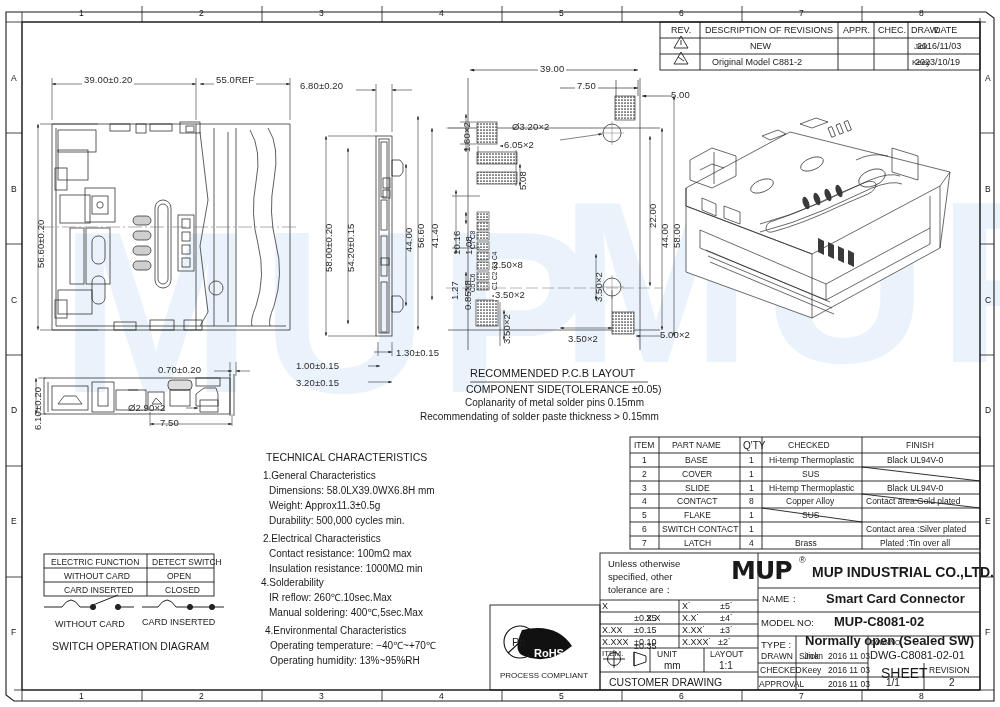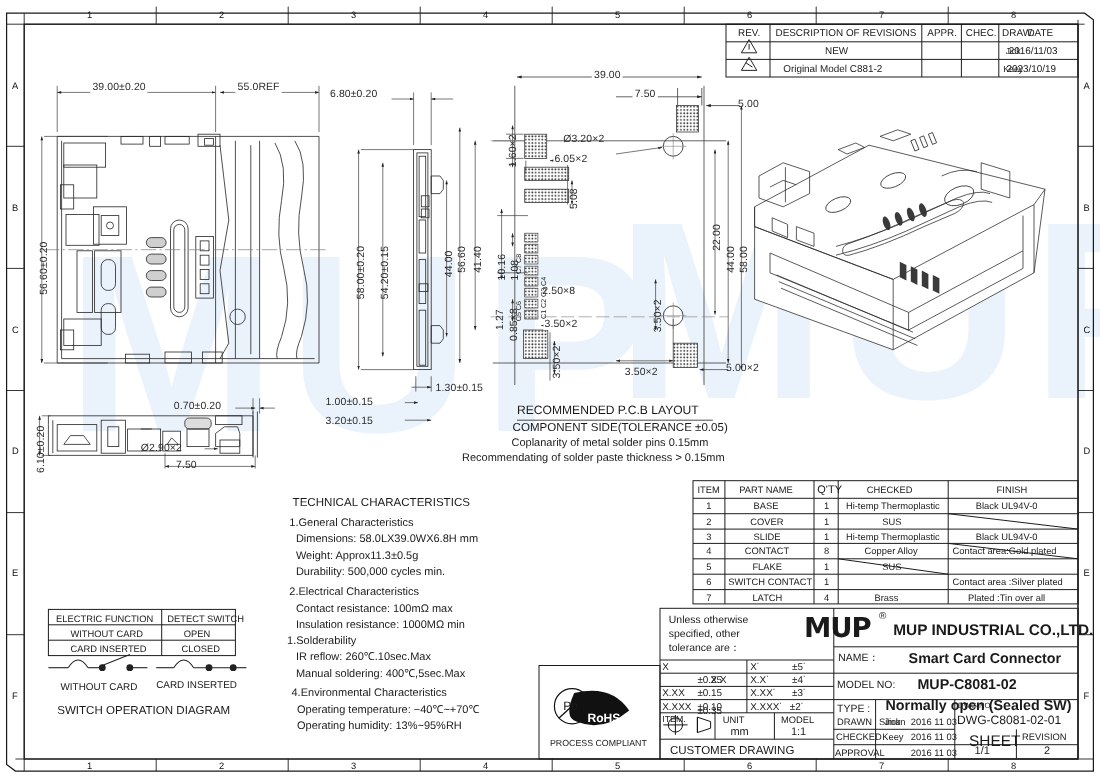--- a/index.html
+++ b/index.html
@@ -553,21 +553,21 @@
 
   <div class="txt note" style="left:263px;top:471px;">1.General  Characteristics</div>
   <div class="txt note" style="left:269px;top:486px;">Dimensions: 58.0LX39.0WX6.8H  mm</div>
   <div class="txt note" style="left:269px;top:501px;">Weight: Approx11.3±0.5g</div>
   <div class="txt note" style="left:269px;top:516px;">Durability: 500,000  cycles  min.</div>
 
   <div class="txt note" style="left:263px;top:534px;">2.Electrical  Characteristics</div>
   <div class="txt note" style="left:269px;top:549px;">Contact  resistance: 100mΩ max</div>
   <div class="txt note" style="left:269px;top:564px;">Insulation  resistance: 1000MΩ min</div>
 
-  <div class="txt note" style="left:261px;top:578px;">1.Solderability</div>
+  <div class="txt note" style="left:261px;top:578px;">4.Solderability</div>
   <div class="txt note" style="left:269px;top:593px;">IR  reflow: 260℃.10sec.Max</div>
   <div class="txt note" style="left:269px;top:608px;">Manual  soldering: 400℃,5sec.Max</div>
 
   <div class="txt note" style="left:265px;top:626px;">4.Environmental  Characteristics</div>
   <div class="txt note" style="left:270px;top:641px;">Operating  temperature: −40℃~+70℃</div>
   <div class="txt note" style="left:270px;top:656px;">Operating  humidity: 13%~95%RH</div>
 
   <div class="txt" style="left:51px;top:558px;font-size:8.5px;">ELECTRIC FUNCTION</div>
   <div class="txt" style="left:152px;top:558px;font-size:8.5px;">DETECT SWITCH</div>
   <div class="txt" style="left:64px;top:572px;font-size:8.5px;">WITHOUT CARD</div>
@@ -643,21 +643,21 @@
   <div class="txt" style="left:720px;top:626px;font-size:9px;">±3˙</div>
 
   <div class="txt" style="left:602px;top:638px;font-size:9px;">X.XXX</div>
   <div class="txt" style="left:634px;top:638px;font-size:9px;">±0.10</div>
   <div class="txt" style="left:682px;top:638px;font-size:9px;">X.XXX˙</div>
   <div class="txt" style="left:718px;top:638px;font-size:9px;">±2˙</div>
 
   <div class="txt" style="left:602px;top:650px;font-size:8px;">ITEM.</div>
   <div class="txt" style="left:657px;top:650px;font-size:8.5px;">UNIT</div>
   <div class="txt" style="left:664px;top:661px;font-size:10px;">mm</div>
-  <div class="txt" style="left:710px;top:650px;font-size:8.5px;">MODEL</div>
+  <div class="txt" style="left:710px;top:650px;font-size:8.5px;">LAYOUT</div>
   <div class="txt" style="left:719px;top:661px;font-size:10px;">1:1</div>
   <div class="txt" style="left:609px;top:677px;font-size:10.5px;">CUSTOMER   DRAWING</div>
 
   <div class="txt" style="left:731px;top:558px;font-size:25px;font-weight:bold;letter-spacing:-1px;font-family:'DejaVu Sans',sans-serif;"><span>MUP</span></div>
   <div class="txt" style="left:799px;top:556px;font-size:9px;">®</div>
   <div class="txt" style="left:812px;top:565px;font-size:14px;font-weight:bold;">MUP INDUSTRIAL CO.,LTD.</div>
 
   <div class="txt" style="left:762px;top:594px;font-size:9.5px;">NAME：</div>
   <div class="txt" style="left:826px;top:592px;font-size:13px;font-weight:bold;">Smart Card Connector</div>
   <div class="txt" style="left:761px;top:618px;font-size:9.5px;">MODEL  NO:</div>

